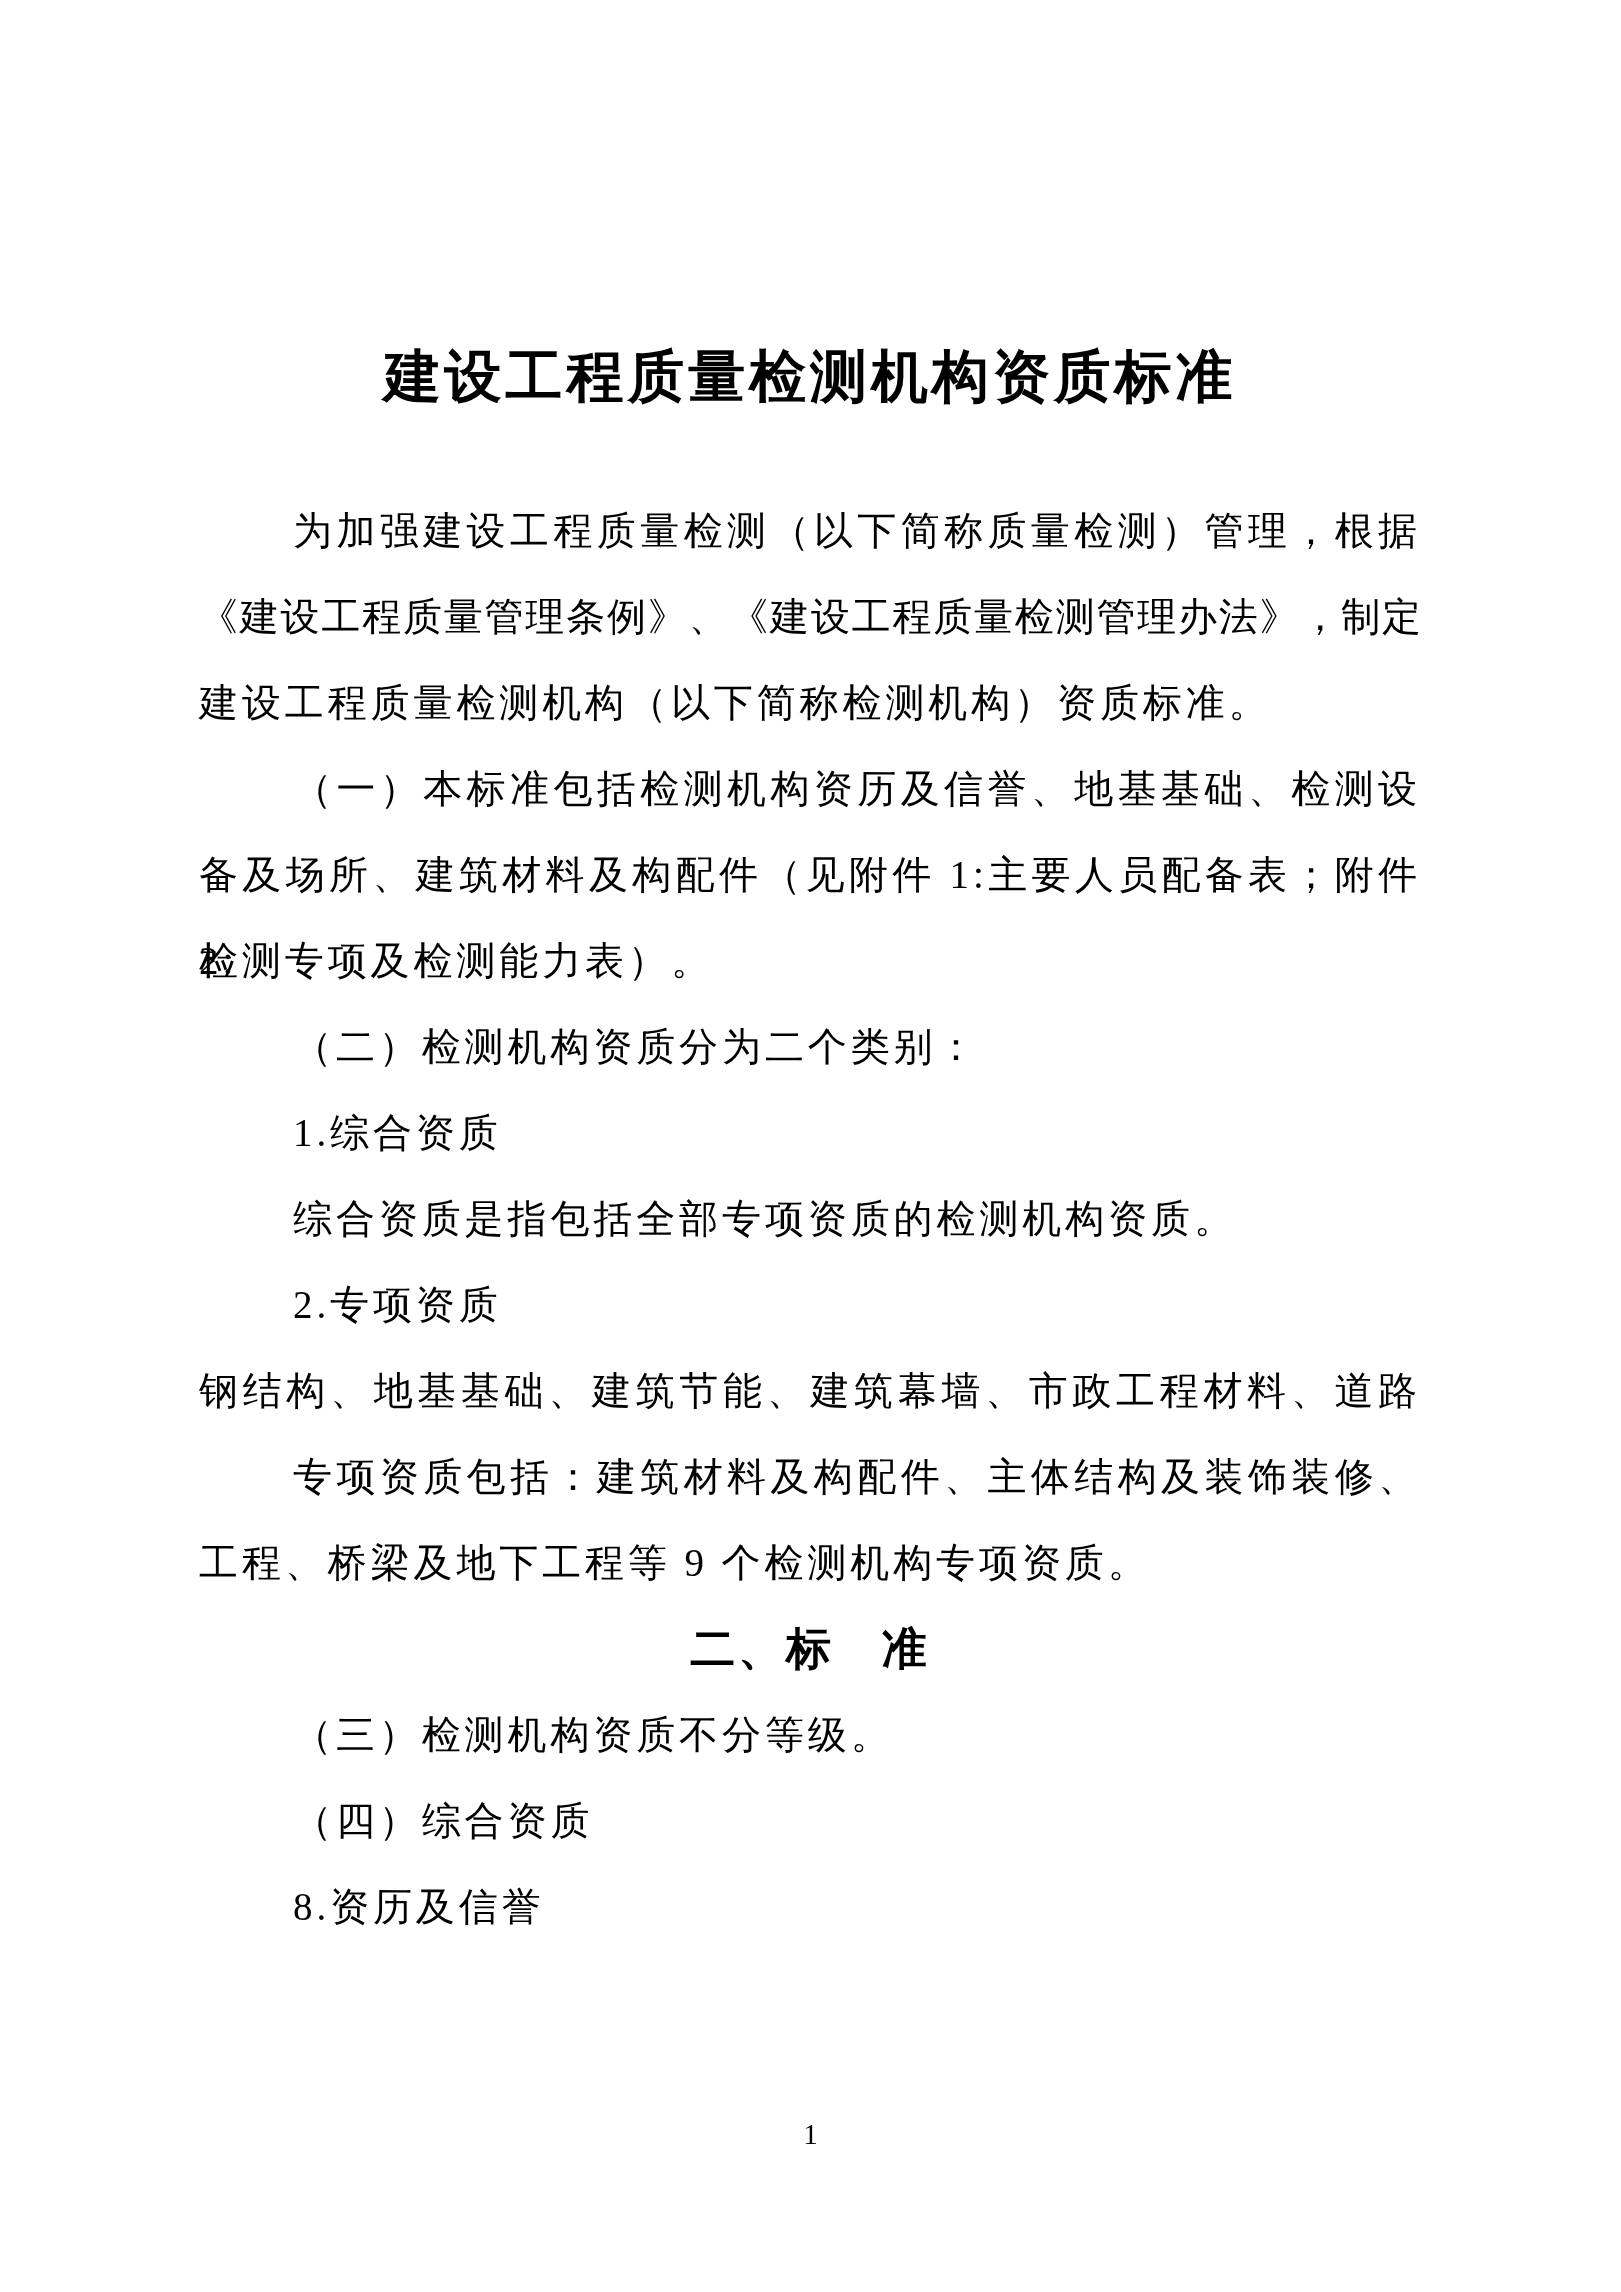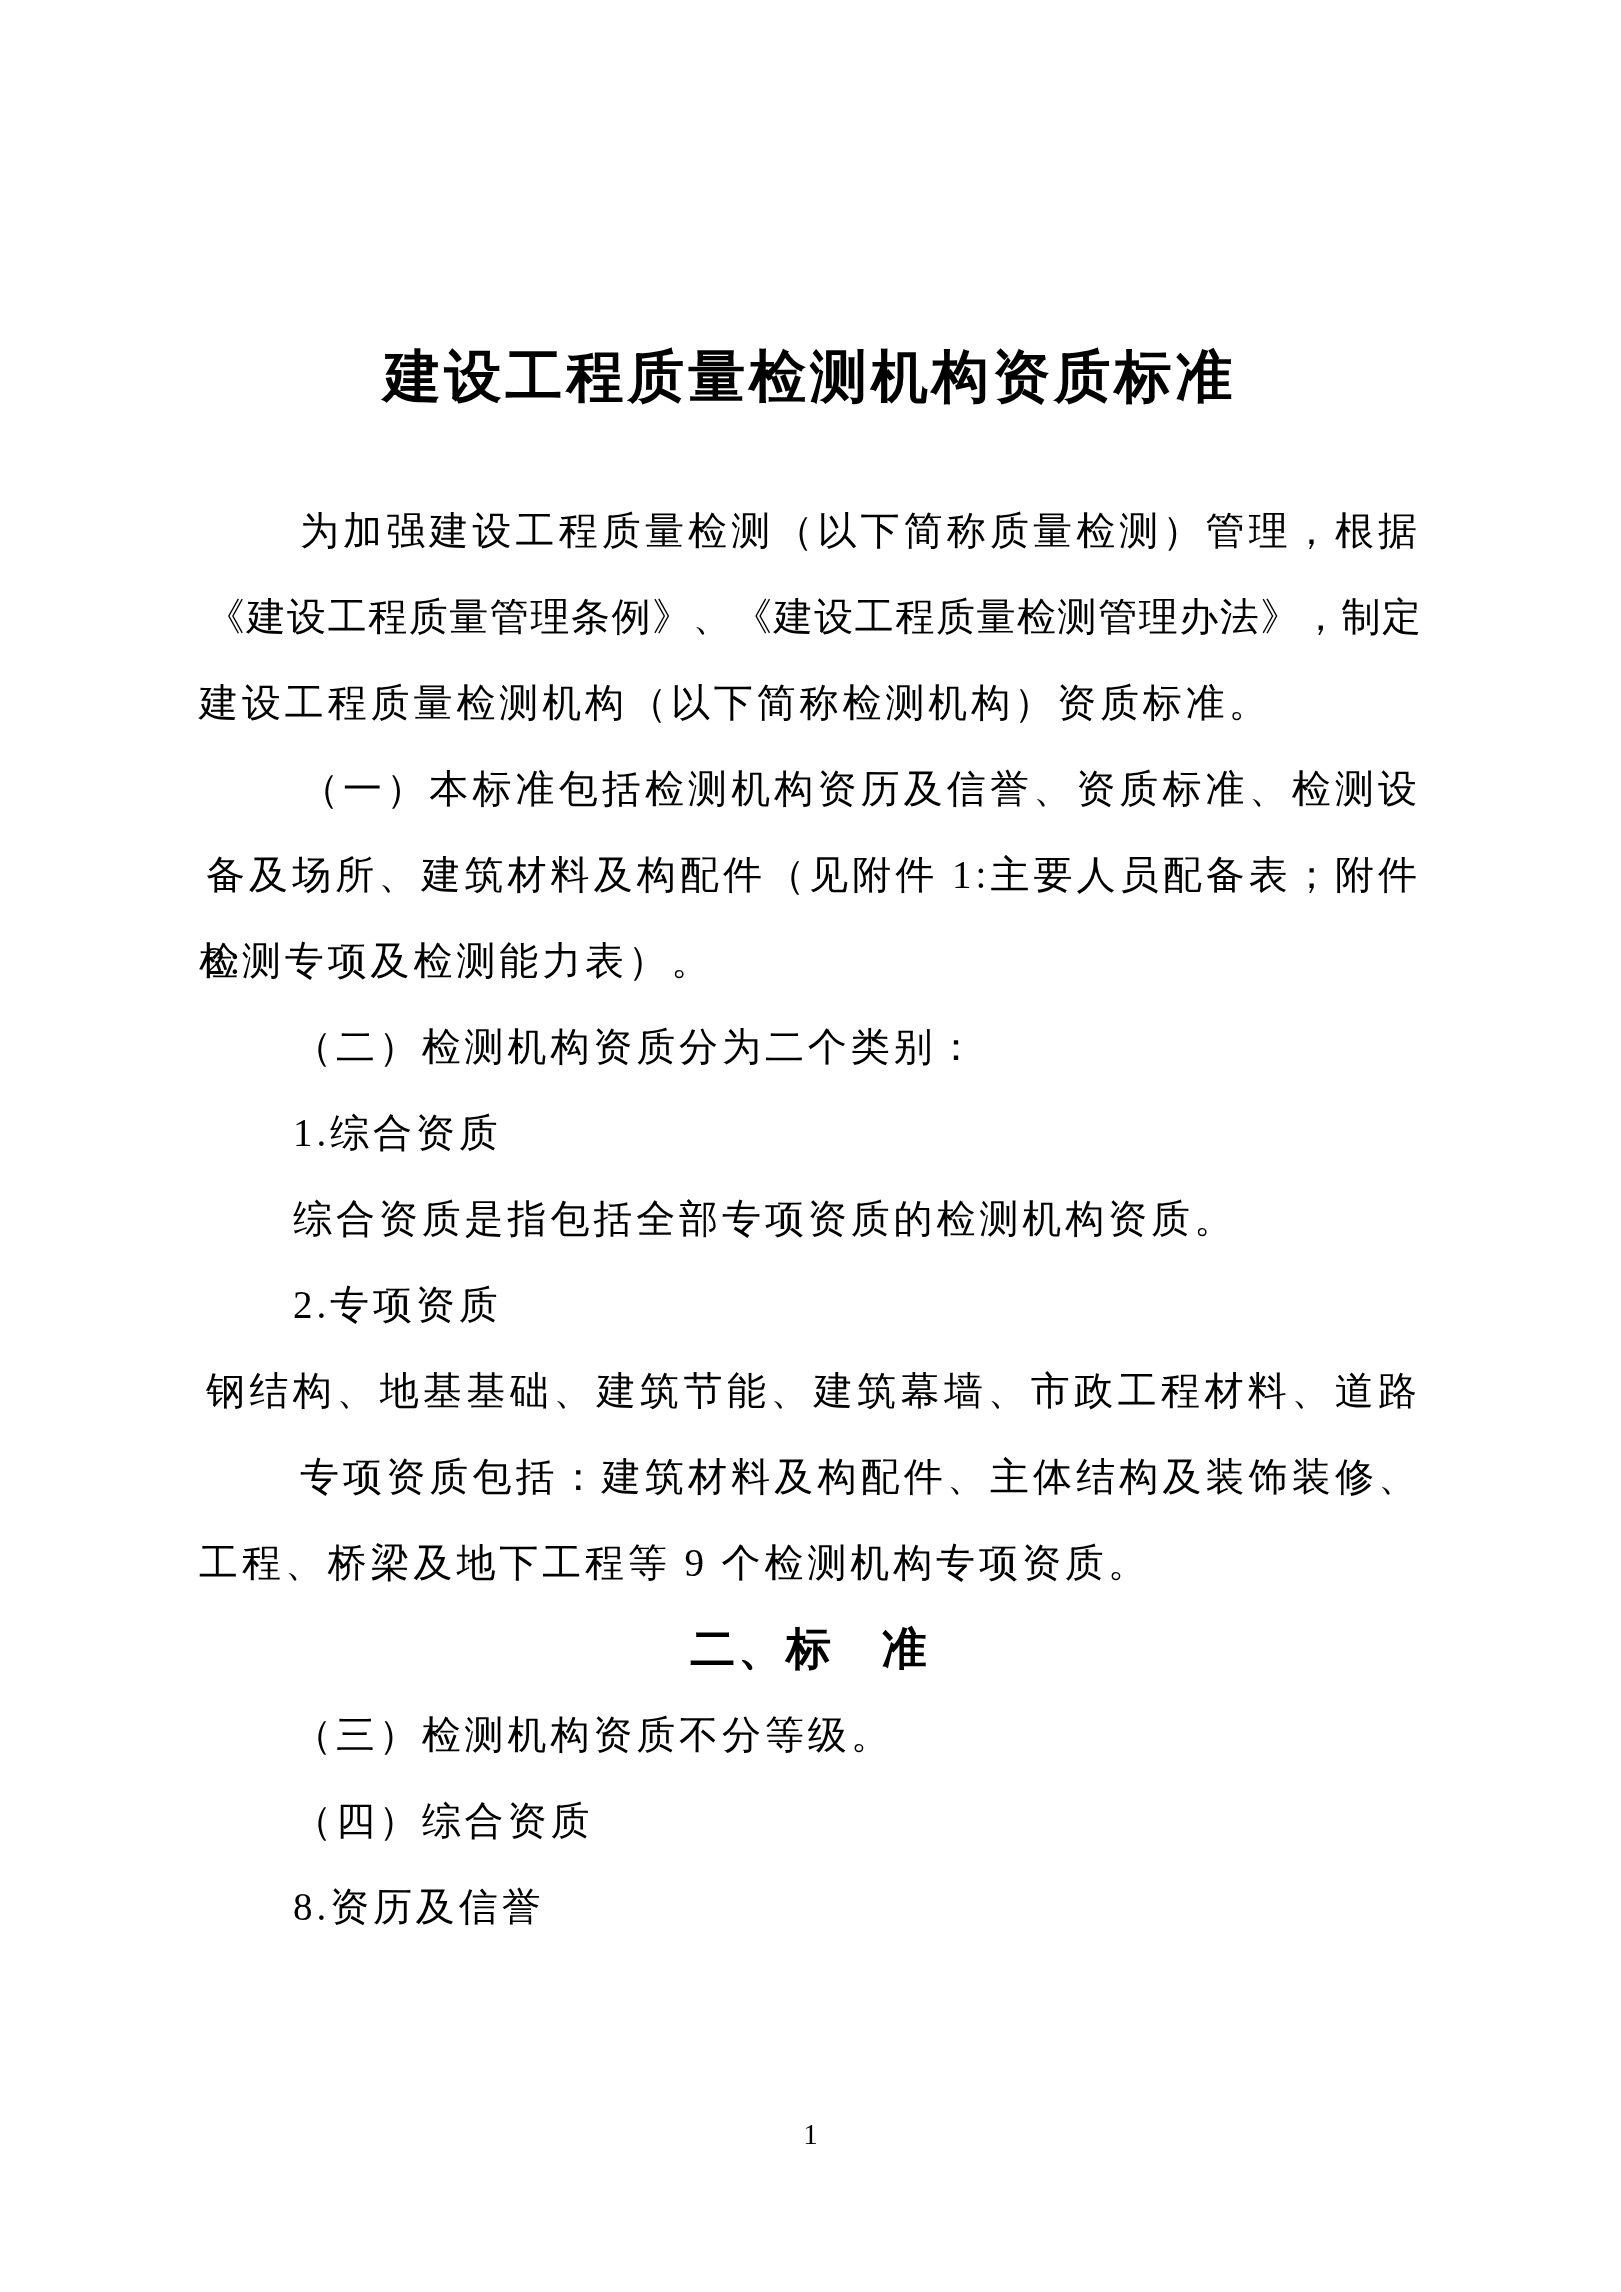--- a/index.html
+++ b/index.html
@@ -40,21 +40,20 @@
     letter-spacing: 3.9px;
     height: 86px;
   }
   .body-lines .line.indent {
     text-indent: 94px;
   }
   .body-lines .line.fill {
     text-align: justify;
     text-align-last: justify;
     text-justify: inter-character;
-    margin-left: 7px;
   }
   .body-lines .line.tight {
     letter-spacing: 0px;
   }
   .body-lines .line.heading {
     font-family: "Liberation Sans", "DejaVu Sans", sans-serif;
     font-weight: bold;
     font-size: 45px;
     letter-spacing: 2.9px;
     text-align: center;
@@ -78,21 +77,21 @@
 <body>
 
 <div class="page">
   <div class="content">
     <h1 class="doc-title">建设工程质量检测机构资质标准</h1>
     <div class="body-lines">
 
     <div class="line indent fill">为加强建设工程质量检测（以下简称质量检测）管理，根据</div>
         <div class="line fill tight">《建设工程质量管理条例》、《建设工程质量检测管理办法》，制定</div>
         <div class="line">建设工程质量检测机构（以下简称检测机构）资质标准。</div>
-        <div class="line indent fill">（一）本标准包括检测机构资历及信誉、资质标准、检测设</div>
+        <div class="line indent fill">（一）本标准包括检测机构资历及信誉、地基基础、检测设</div>
         <div class="line fill">备及场所、建筑材料及构配件（见附件 1:主要人员配备表；附件 2:</div>
         <div class="line">检测专项及检测能力表）。</div>
         <div class="line indent">（二）检测机构资质分为二个类别：</div>
         <div class="line indent">1.综合资质</div>
         <div class="line indent">综合资质是指包括全部专项资质的检测机构资质。</div>
         <div class="line indent">2.专项资质</div>
         <div class="line fill">钢结构、地基基础、建筑节能、建筑幕墙、市政工程材料、道路</div>
         <div class="line indent fill">专项资质包括：建筑材料及构配件、主体结构及装饰装修、</div>
         <div class="line">工程、桥梁及地下工程等 9 个检测机构专项资质。</div>
         <div class="line heading">二、标　准</div>

